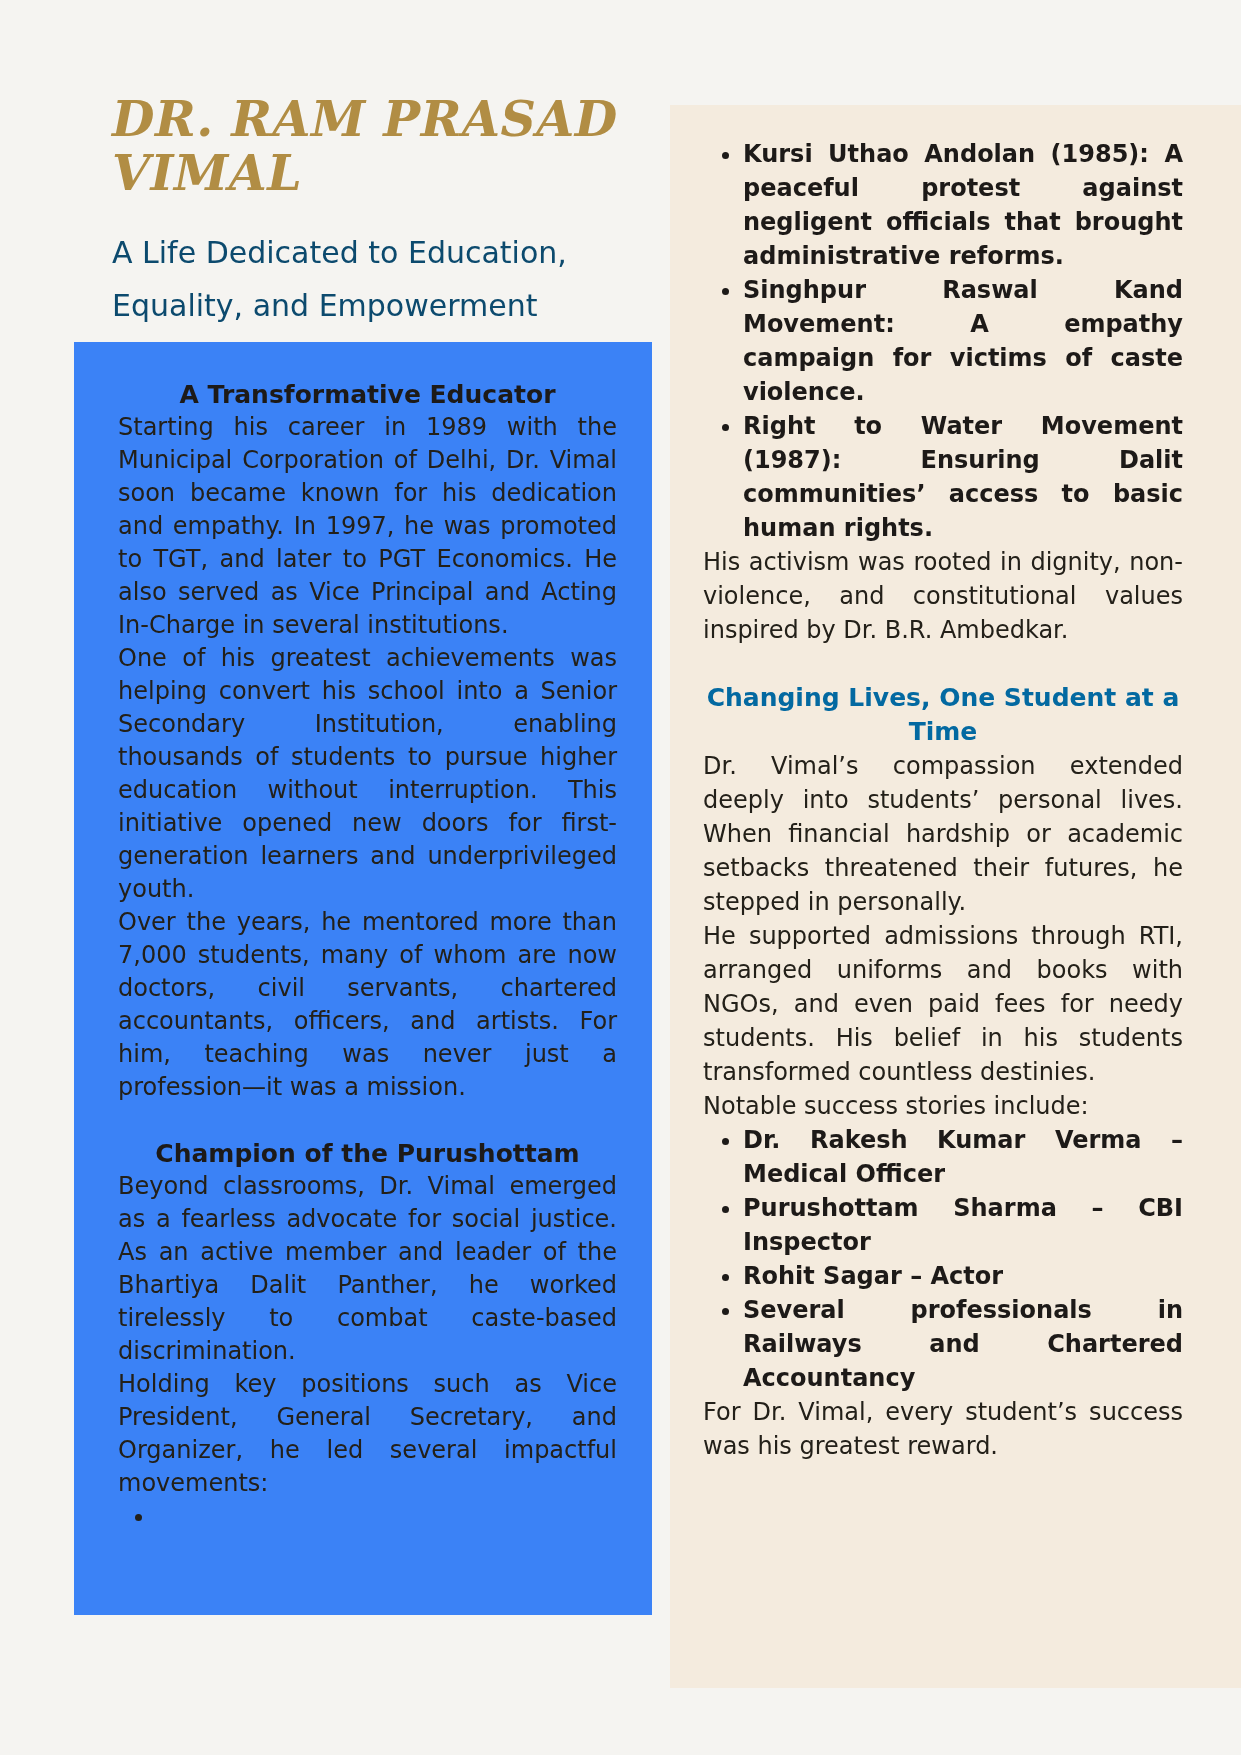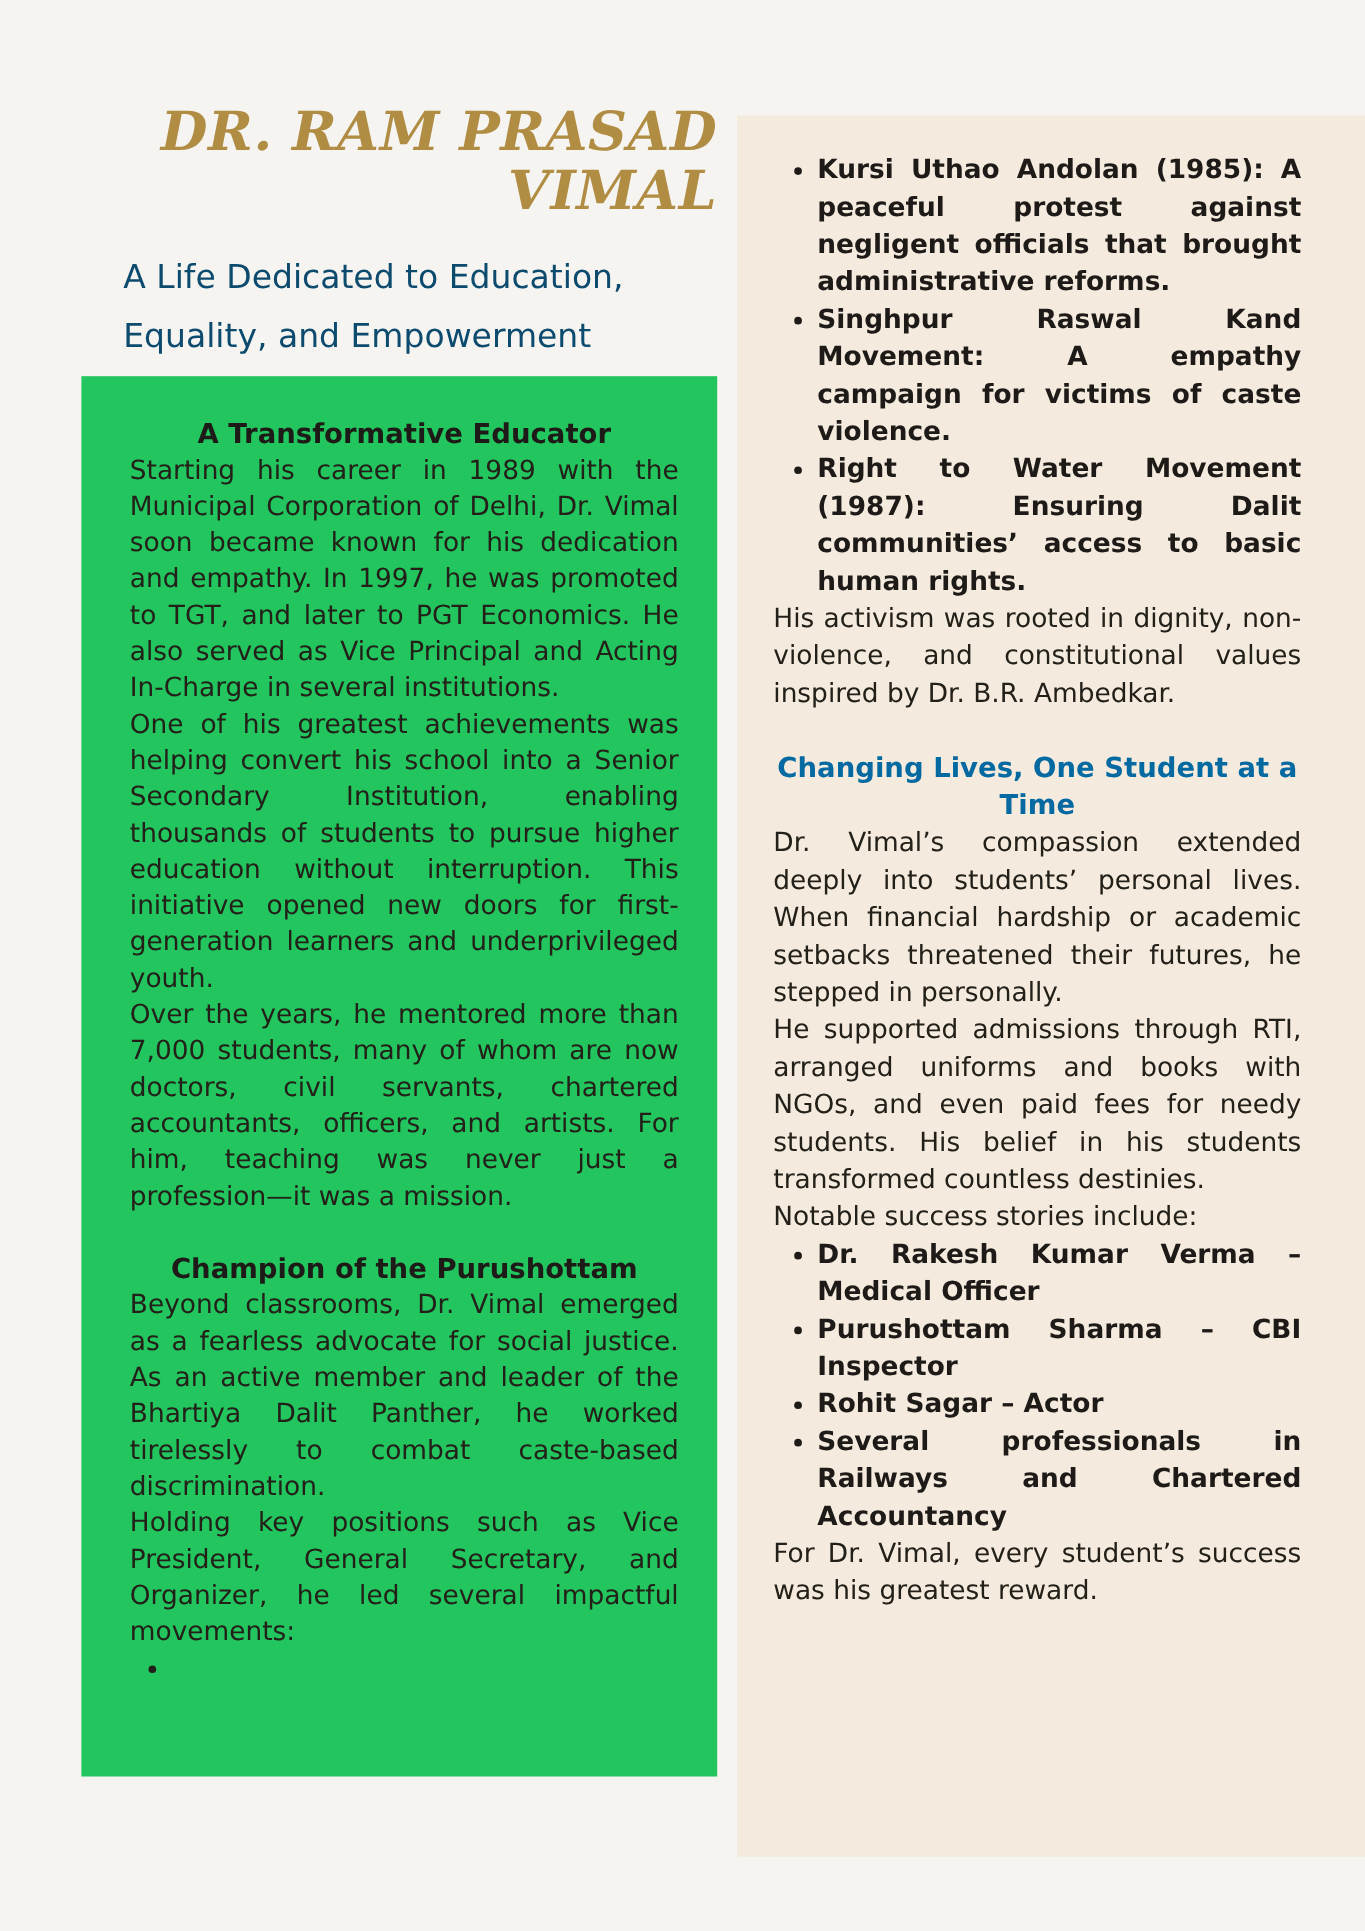--- a/index.html
+++ b/index.html
@@ -17,38 +17,37 @@
   .doc-header { position: absolute; left: 112px; top: 92px; width: 540px; }
   .doc-title {
     margin: 0;
     font-family: "DejaVu Serif", serif;
     font-style: italic;
     font-weight: bold;
     font-size: 49px;
     line-height: 54px;
     letter-spacing: 0.5px;
     color: #b18d44;
-    text-align: right;
   }
   .doc-subtitle {
     margin: 26px 0 0 0;
     font-size: 30px;
     line-height: 53px;
     font-weight: normal;
     color: #0c4a6e;
   }
 
   
   .left-panel {
     position: absolute;
     left: 74px;
     top: 342px;
     width: 578px;
     height: 1273px;
-    background: #22c55e;
+    background: #3b82f6;
     box-sizing: border-box;
     padding: 36px 35px 0 44px;
     font-size: 24px;
     line-height: 33px;
   }
   .left-panel h2 {
     margin: 0;
     font-size: 25px;
     line-height: 33px;
     font-weight: bold;

